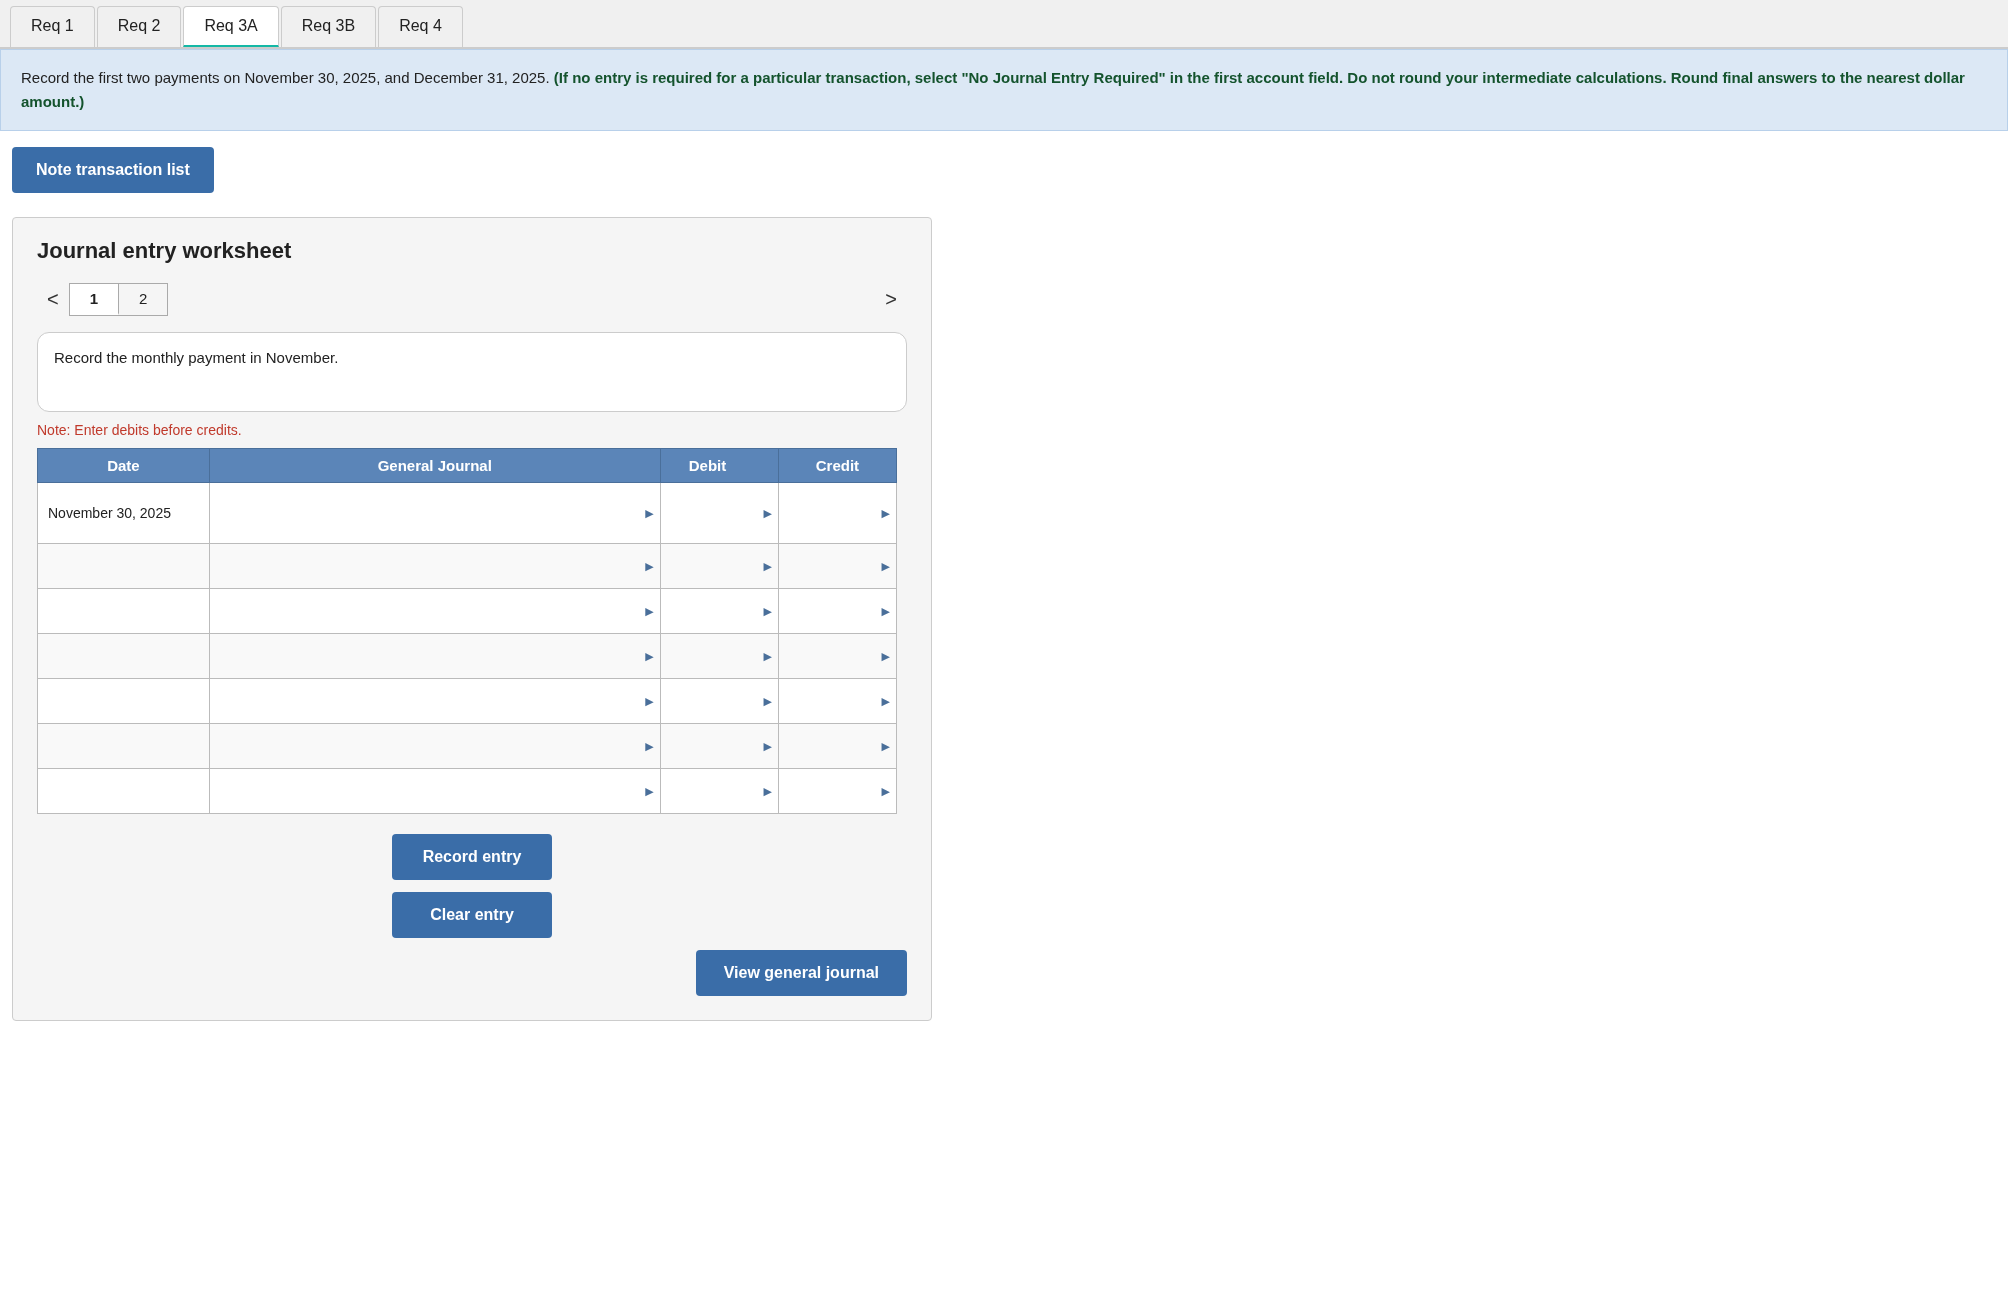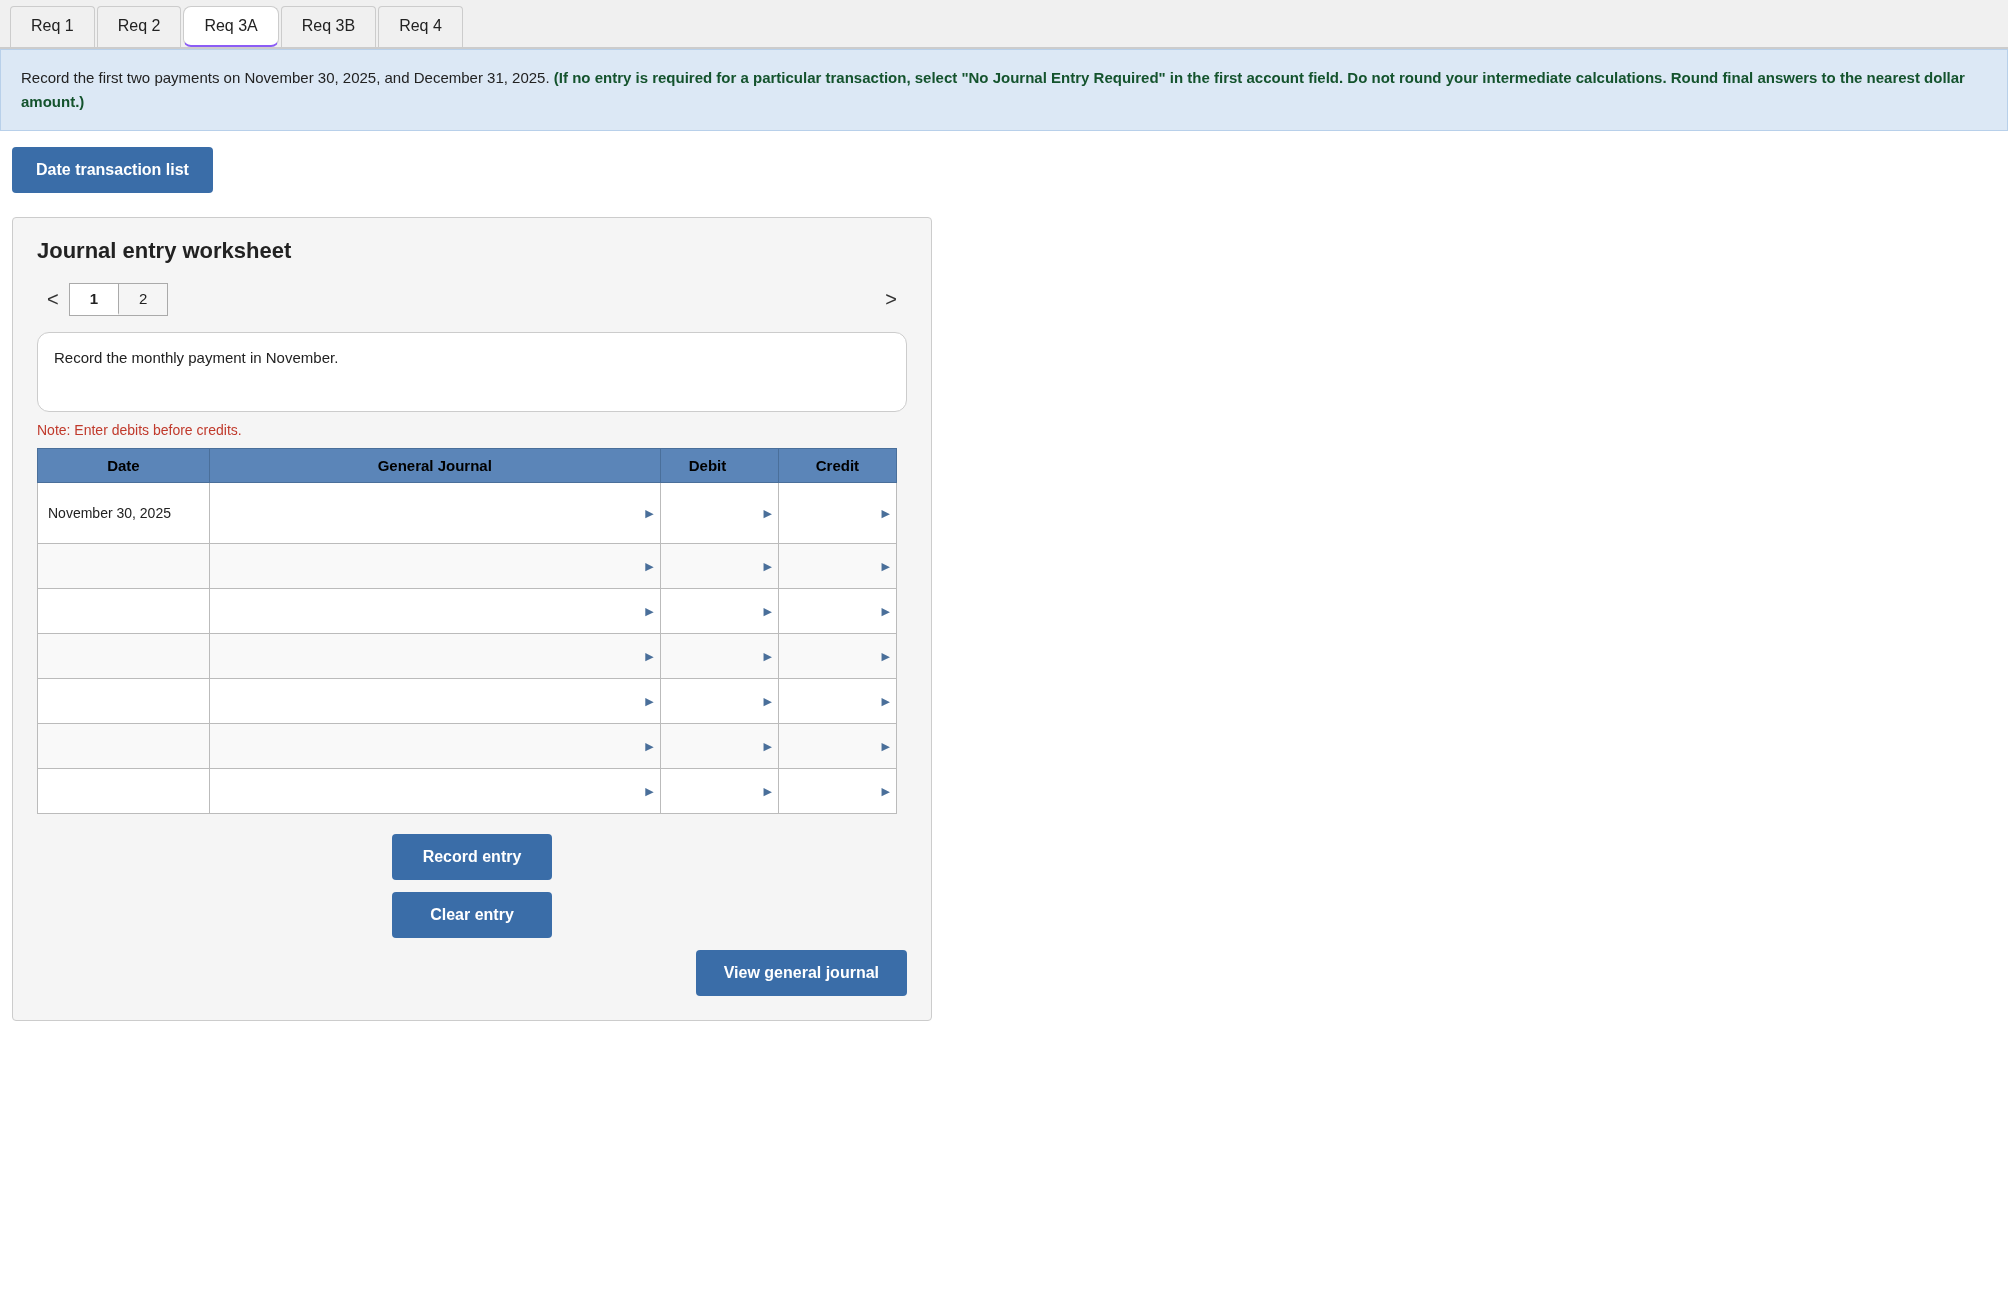--- a/index.html
+++ b/index.html
@@ -29,24 +29,23 @@
       border: 1px solid #ccc;
       border-bottom: none;
       background: #f0f0f0;
       cursor: pointer;
       font-size: 16px;
       margin-right: 2px;
       border-radius: 4px 4px 0 0;
     }
     .tab.active {
       background: #fff;
-      border-bottom: 2px solid #8b5cf6;
+      border-bottom: 2px solid #14b8a6;
       font-weight: 500;
       z-index: 1;
-      border-radius: 8px;
     }
 
     
     .info-banner {
       background: #dce8f5;
       border: 1px solid #b8d0ea;
       padding: 16px 20px;
       font-size: 15px;
       line-height: 1.6;
       margin: 0;
@@ -149,21 +148,21 @@
 
     
     .journal-table {
       width: 100%;
       border-collapse: collapse;
       margin-bottom: 20px;
       max-width: 860px;
     }
     .journal-table th {
       background: #5b85b8;
-      color: #000000;
+      color: #ffffff;
       padding: 8px 12px;
       font-size: 15px;
       font-weight: bold;
       border: 1px solid #4a6f9a;
       text-align: center;
     }
     .journal-table th.date-col {
       text-align: center;
       width: 160px;
     }
@@ -255,21 +254,21 @@
   <div class="tab">Req 4</div>
 </div>
 
 
 <div class="info-banner">
   <span>Record the first two payments on November 30, 2025, and December 31, 2025.</span>
   <span class="red-text">(If no entry is required for a particular transaction, select "No Journal Entry Required" in the first account field. Do not round your intermediate calculations. Round final answers to the nearest dollar amount.)</span>
 </div>
 
 
-<button class="view-transaction-btn">Date transaction list</button>
+<button class="view-transaction-btn">Note transaction list</button>
 
 
 <div class="worksheet-container">
   <div class="worksheet-title">Journal entry worksheet</div>
 
   <div class="entry-nav">
     <span class="nav-arrow">&lt;</span>
     <div class="entry-tabs">
       <div class="entry-tab active">1</div>
       <div class="entry-tab">2</div>

